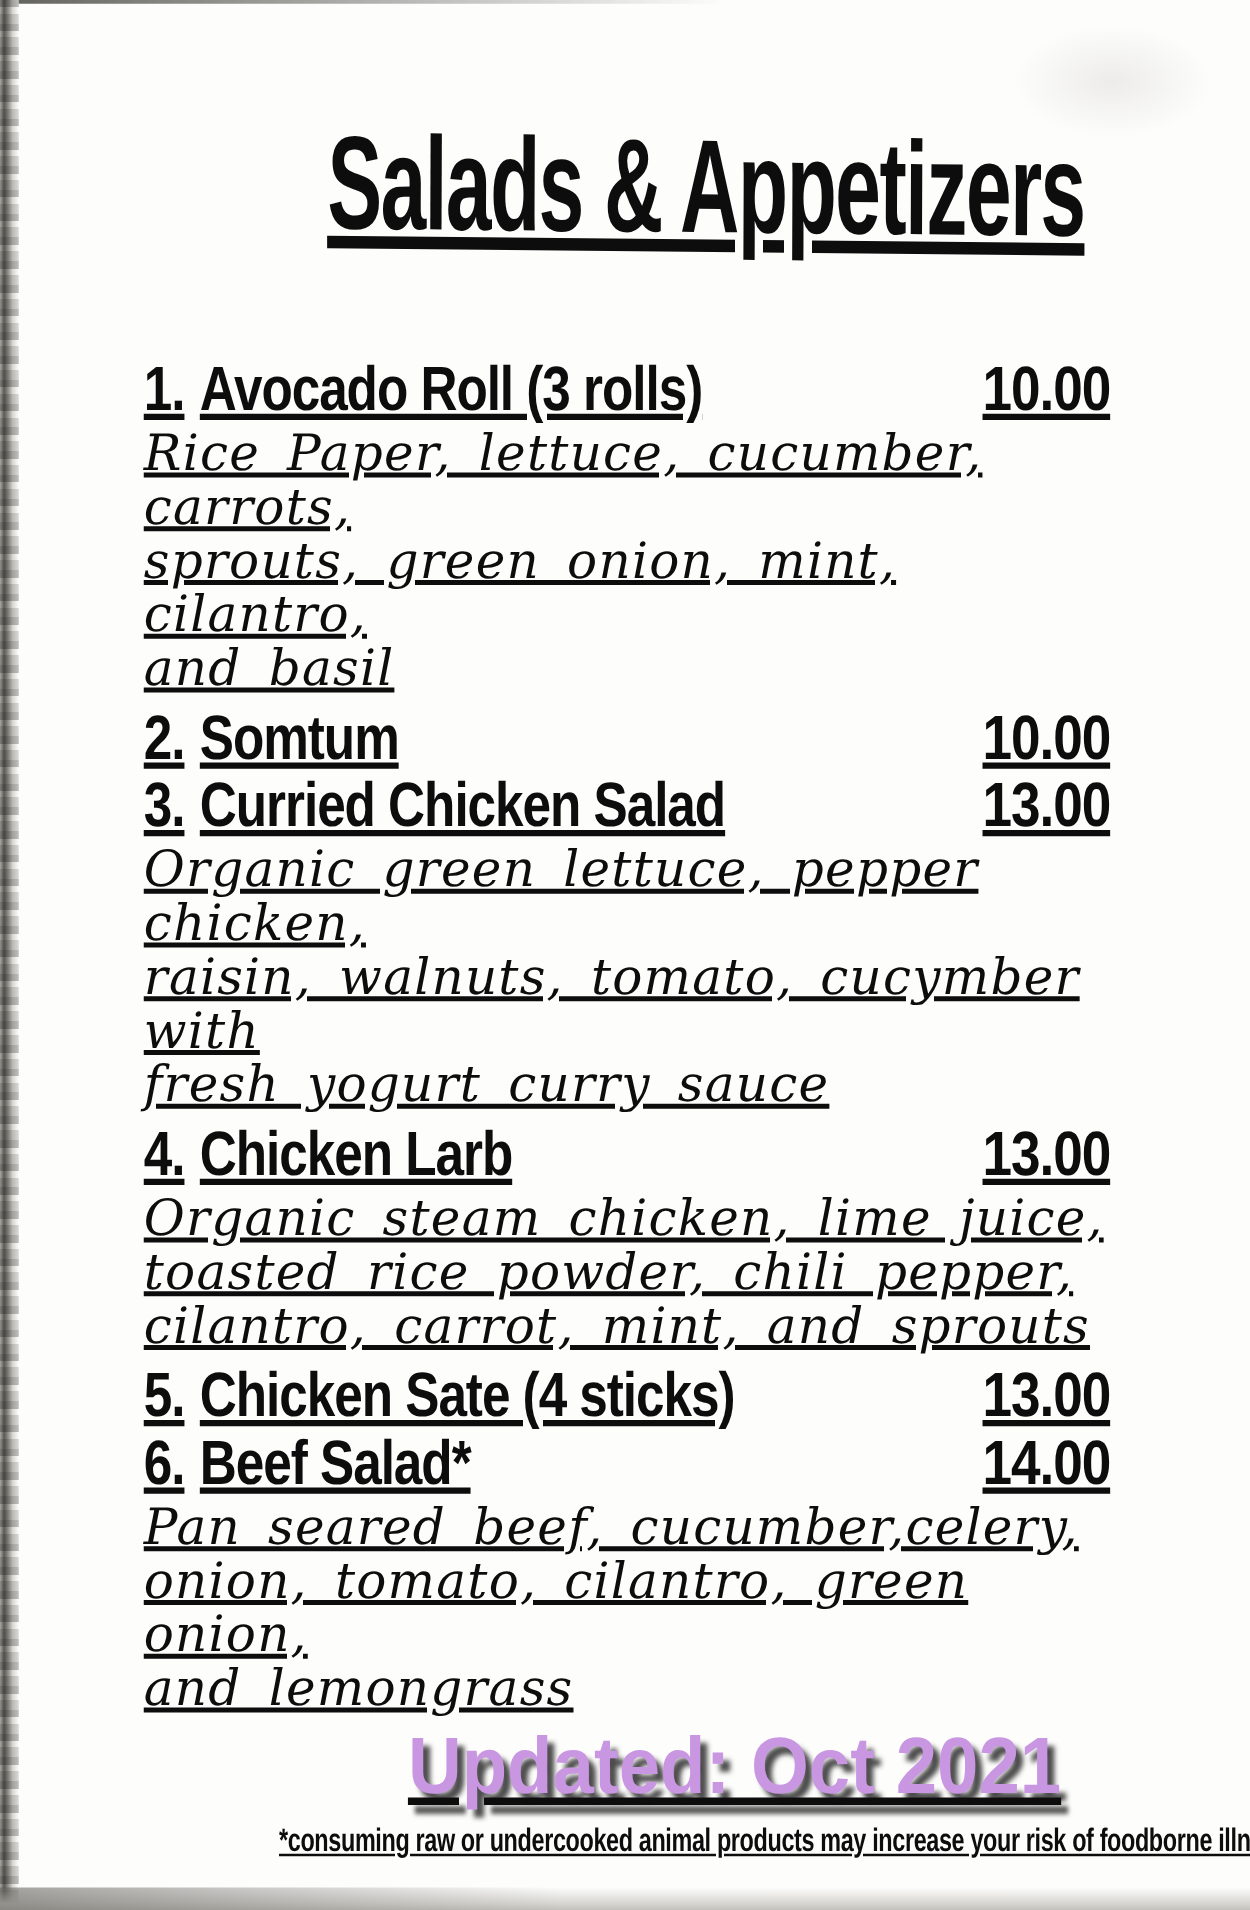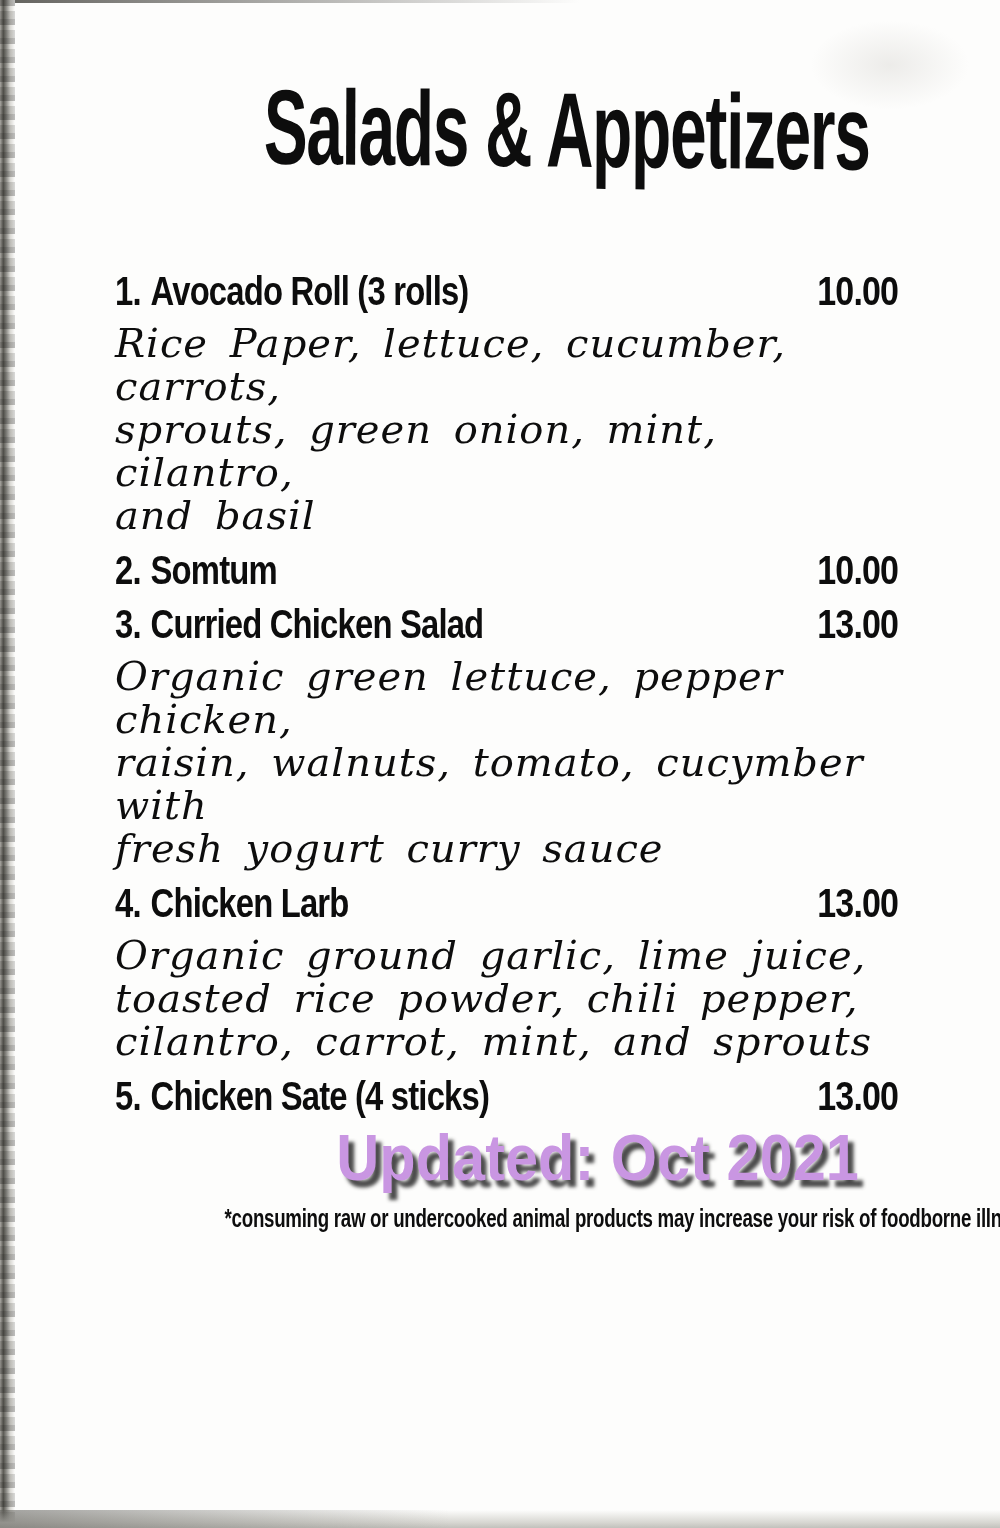--- a/index.html
+++ b/index.html
@@ -36,41 +36,42 @@
   .edge-top {
     position: absolute; left: 0; top: 0; height: 3px; width: 58%;
     background: linear-gradient(to right, rgba(70,69,64,.85), rgba(70,69,64,0));
   }
   .corner-smudge {
     position: absolute; right: 30px; top: 20px; width: 160px; height: 90px;
     background: radial-gradient(ellipse at center, rgba(205,203,198,.35), rgba(205,203,198,0) 70%);
   }
 
   .content {
-    position: absolute; left: 0; right: 2px; top: 0;
-    padding: 76px 100px 0 115px;
+    position: absolute; left: 0; right: 12px; top: 0;
+    padding: 96px 100px 0 115px;
+    text-decoration: underline;
   }
 
   .title {
     margin: 0;
     font-weight: 700;
     font-size: 106px;
     line-height: 1.0;
     letter-spacing: -2px;
     text-align: center;
     white-space: nowrap;
     transform: scaleX(.62) rotate(.35deg);
     transform-origin: 50% 50%;
   }
 
   .items { margin-top: 82px; }
 
   .item-head {
     display: flex; justify-content: space-between; align-items: flex-start;
-    font-weight: 700; font-size: 40px; line-height: 54px;
+    font-weight: 700; font-size: 50px; line-height: 54px;
     letter-spacing: -1px; white-space: nowrap;
   }
   .item-left { transform: scaleX(.82); transform-origin: left center; }
   .item-num { margin-right: .30em; }
   .item-price { transform: scaleX(.85); transform-origin: right center; }
 
   .item-desc {
     font-family: "DejaVu Serif", serif;
     font-style: italic;
     font-size: 40px; line-height: 43px;
@@ -140,32 +141,41 @@
         <div class="item-desc">Organic green lettuce, pepper chicken,
 raisin, walnuts, tomato, cucymber with
 fresh yogurt curry sauce</div>
       </div>
 
       <div class="item">
         <div class="item-head">
           <span class="item-left"><span class="item-num">4.</span><span class="item-name">Chicken Larb</span></span>
           <span class="item-price">13.00</span>
         </div>
-        <div class="item-desc">Organic ground garlic, lime juice,
+        <div class="item-desc">Organic steam chicken, lime juice,
 toasted rice powder, chili pepper,
 cilantro, carrot, mint, and sprouts</div>
       </div>
 
       <div class="item">
         <div class="item-head">
           <span class="item-left"><span class="item-num">5.</span><span class="item-name">Chicken Sate (4 sticks)</span></span>
           <span class="item-price">13.00</span>
         </div>
       </div>
 
+      <div class="item">
+        <div class="item-head">
+          <span class="item-left"><span class="item-num">6.</span><span class="item-name">Beef Salad*</span></span>
+          <span class="item-price">14.00</span>
+        </div>
+        <div class="item-desc">Pan seared beef, cucumber,celery,
+onion, tomato, cilantro, green onion,
+and lemongrass</div>
+      </div>
 
     </section>
 
     <div class="updated">Updated: Oct 2021</div>
     <div class="disclaimer">*consuming raw or undercooked animal products may increase your risk of foodborne illness.</div>
   </div>
 
   <div class="edge-left"></div>
   <div class="edge-bottom"></div>
 </div>

